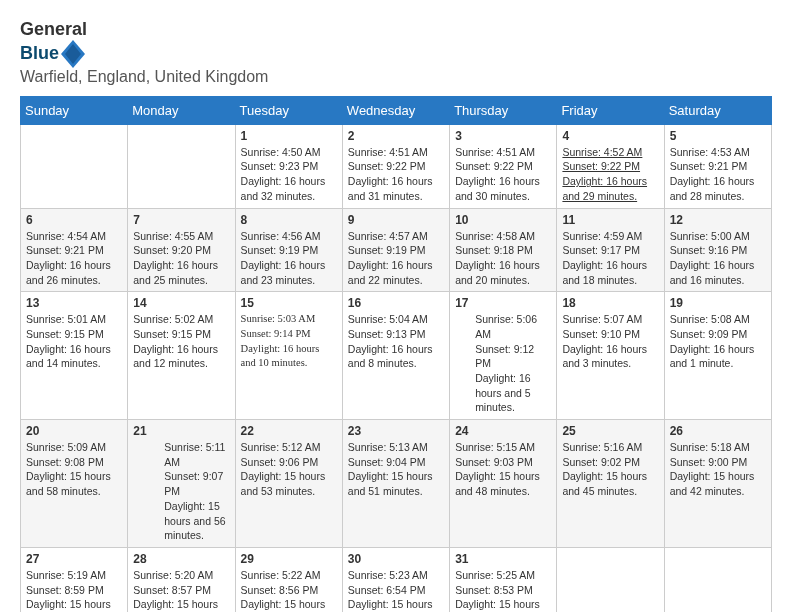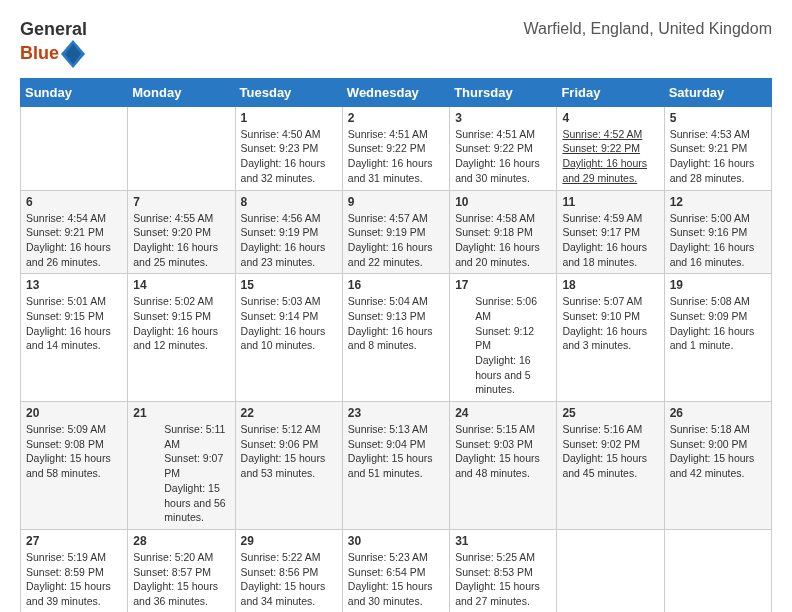--- a/index.html
+++ b/index.html
@@ -5,42 +5,42 @@
     * { box-sizing: border-box; margin: 0; padding: 0; }
     body {
       font-family: Arial, sans-serif;
       background: #fff;
       width: 792px;
       min-height: 612px;
       padding: 20px;
     }
     .header-section {
       display: flex;
-      justify-content: space-between;
       align-items: flex-start;
       margin-bottom: 10px;
+      flex-direction: column;
     }
     .logo {
       display: flex;
       align-items: center;
     }
     .logo-text {
       display: flex;
       flex-direction: column;
       line-height: 1.1;
     }
     .logo-general {
       font-size: 18px;
       font-weight: bold;
       color: #333;
     }
     .logo-blue {
       font-size: 18px;
       font-weight: bold;
-      color: #c2410c;
+      color: #0c4a6e;
     }
     .logo-icon {
       width: 24px;
       height: 28px;
       margin-left: 2px;
     }
     .title-section {
       text-align: right;
     }
     .month-title {
@@ -55,21 +55,21 @@
     }
     .calendar {
       width: 100%;
       border-collapse: collapse;
       border: 1px solid #ccc;
     }
     .calendar th {
       background-color: #2878c3;
       color: #fff;
       font-size: 13px;
-      font-weight: bold;
+      font-weight: normal;
       padding: 6px 4px;
       text-align: left;
       border: 1px solid #2878c3;
     }
     .calendar td {
       width: 107px;
       vertical-align: top;
       padding: 4px 5px;
       border: 1px solid #ccc;
       font-size: 10.5px;
@@ -214,21 +214,21 @@
 Daylight: 16 hours and 14 minutes.</div>
         </td>
         <td>
           <span class="day-num">14</span>
           <div class="day-info" style="white-space: pre-line;">Sunrise: 5:02 AM
 Sunset: 9:15 PM
 Daylight: 16 hours and 12 minutes.</div>
         </td>
         <td>
           <span class="day-num">15</span>
-          <div class="day-info" style="white-space: pre-line;">Sunrise: 5:03 AM
+          <div class="day-info" style="white-space: pre-line; font-family: Liberation Serif, serif;">Sunrise: 5:03 AM
 Sunset: 9:14 PM
 Daylight: 16 hours and 10 minutes.</div>
         </td>
         <td>
           <span class="day-num">16</span>
           <div class="day-info" style="white-space: pre-line;">Sunrise: 5:04 AM
 Sunset: 9:13 PM
 Daylight: 16 hours and 8 minutes.</div>
         </td>
         <td>

